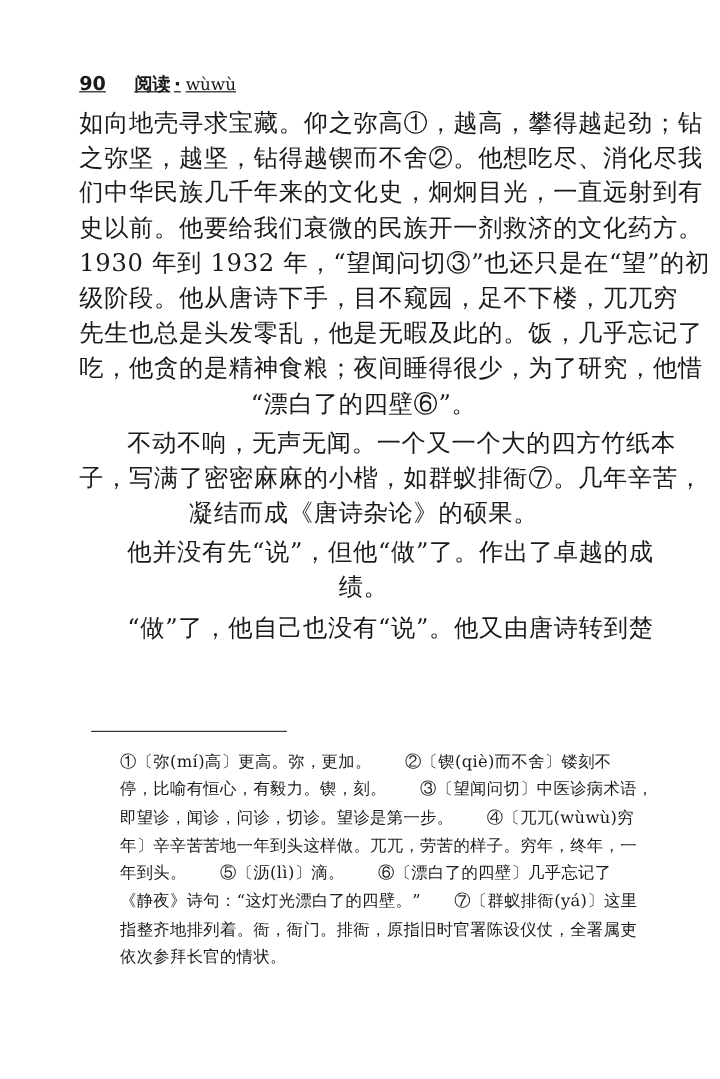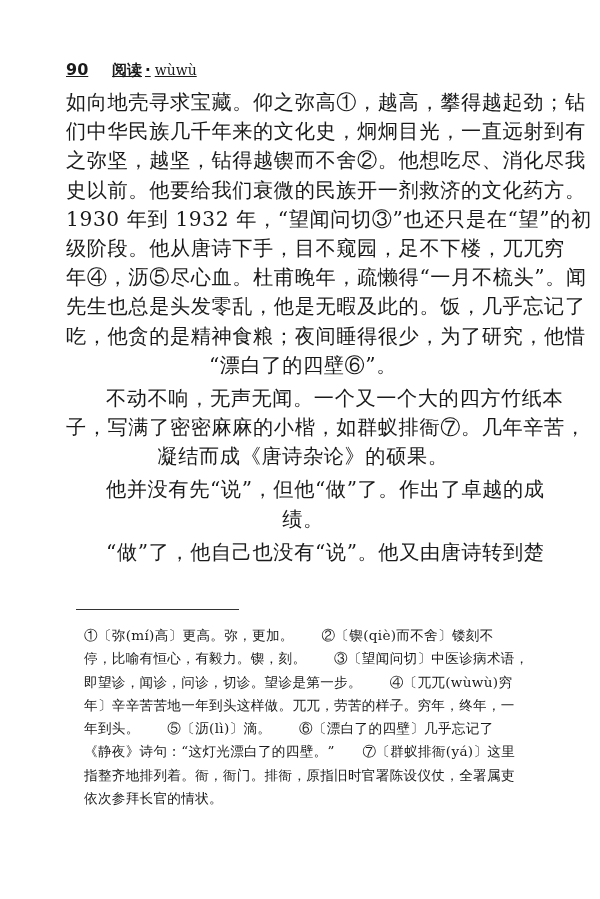--- a/index.html
+++ b/index.html
@@ -9,41 +9,40 @@
   }
   .header { position: absolute; left: 66px; top: 60px; height: 22px; display: flex; align-items: baseline; text-decoration: underline; }
   .page-num { font-family: "DejaVu Sans", "Liberation Sans", sans-serif; font-weight: bold; font-size: 16px; width: 46px; }
   .running-title { font-family: "DejaVu Sans", "Liberation Sans", sans-serif; font-weight: bold; font-size: 15px; }
   .running-sub { font-size: 14px; font-weight: normal; margin-left: 1px; }
   .body-text { position: absolute; left: 66px; top: 88px; width: 474px; }
   .line { font-size: 20.2px; line-height: 29.2px; height: 29.2px; white-space: nowrap; letter-spacing: 0.6px; text-align: center; }
   .line.indent { padding-left: 40px; }
   .line.gap { margin-top: 4px; }
   .rule { position: absolute; left: 76px; top: 609px; width: 163px; height: 1px; background: #333; }
-  .notes { position: absolute; left: 84px; top: 624px; width: 460px; }
+  .notes { position: absolute; left: 100px; top: 624px; width: 460px; }
   .note-line { font-size: 13.6px; line-height: 23.3px; height: 23.3px; white-space: nowrap; letter-spacing: 0.3px; }
 </style>
 </head>
 <body>
 
 <div class="header">
   <span class="page-num">90</span>
   <span class="running-title">阅读</span>
   <span class="running-title" style="margin:0 3px;">·</span>
   <span class="running-sub">wùwù</span>
 </div>
 
 <div class="body-text">
   <div class="line">如向地壳寻求宝藏。仰之弥高①，越高，攀得越起劲；钻</div>
+  <div class="line">之弥坚，越坚，钻得越锲而不舍②。他想吃尽、消化尽我</div>
   <div class="line">们中华民族几千年来的文化史，炯炯目光，一直远射到有</div>
-  <div class="line">之弥坚，越坚，钻得越锲而不舍②。他想吃尽、消化尽我</div>
   <div class="line">史以前。他要给我们衰微的民族开一剂救济的文化药方。</div>
   <div class="line">1930 年到 1932 年，“望闻问切③”也还只是在“望”的初</div>
   <div class="line">级阶段。他从唐诗下手，目不窥园，足不下楼，兀兀穷</div>
-  <div class="line">年④，沥⑤尽心血。杜甫晚年，疏懒得“一月不梳头”。闻</div>
   <div class="line">先生也总是头发零乱，他是无暇及此的。饭，几乎忘记了</div>
   <div class="line">吃，他贪的是精神食粮；夜间睡得很少，为了研究，他惜</div>
   <div class="line">“漂白了的四壁⑥”。</div>
   <div class="line indent gap">不动不响，无声无闻。一个又一个大的四方竹纸本</div>
   <div class="line">子，写满了密密麻麻的小楷，如群蚁排衙⑦。几年辛苦，</div>
   <div class="line">凝结而成《唐诗杂论》的硕果。</div>
   <div class="line indent gap">他并没有先“说”，但他“做”了。作出了卓越的成</div>
   <div class="line">绩。</div>
   <div class="line indent gap">“做”了，他自己也没有“说”。他又由唐诗转到楚</div>
 </div>

